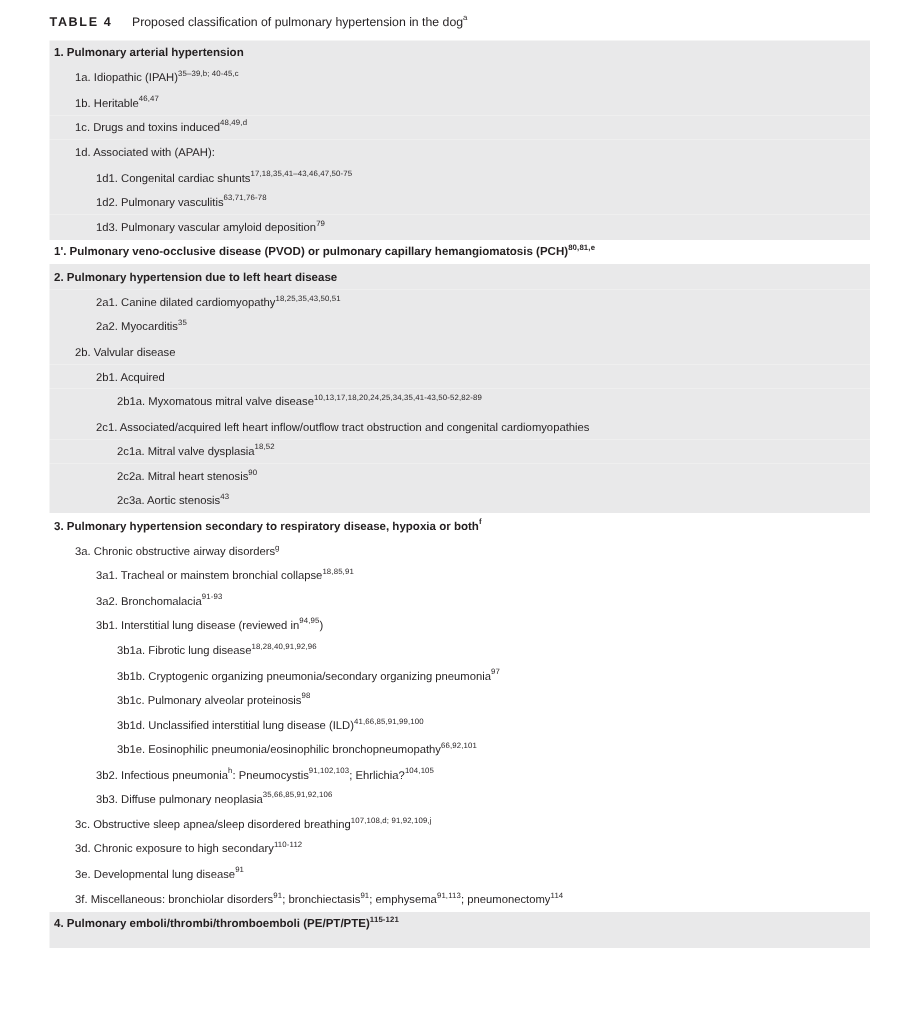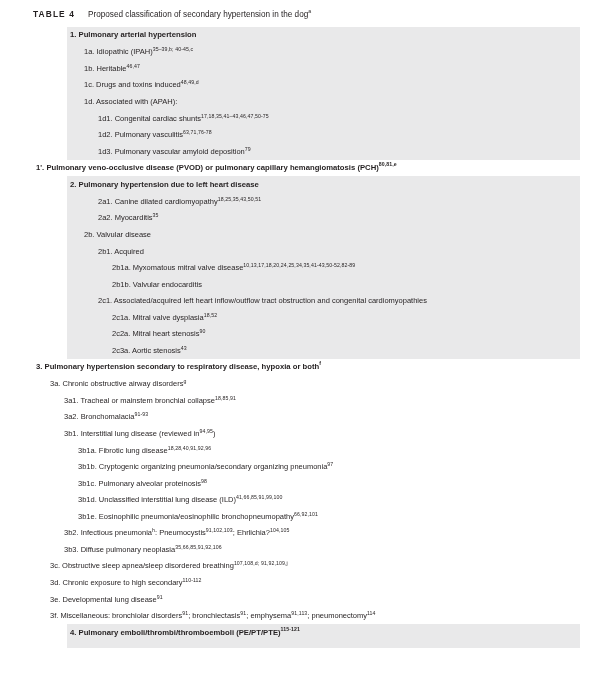--- a/index.html
+++ b/index.html
@@ -42,21 +42,20 @@
   .row {
     box-sizing: border-box;
     padding: 3.6px 0 3.6px 0;
     font-size: 7.5px;
     line-height: 1.25;
     white-space: nowrap;
     color: #231f20;
   }
   .row.band {
     background: #e9e9ea;
-    margin-left: 34px;
   }
   .row.plain {
     background: #ffffff;
   }
   
   .lv0 { padding-left: 3px; }
   .lv1 { padding-left: 17px; }
   .lv2 { padding-left: 31px; }
   .lv3 { padding-left: 45px; }
 
@@ -70,40 +69,39 @@
     line-height: 0;
     letter-spacing: 0.1px;
   }
 </style>
 </head>
 <body>
 
 <div class="table-wrap">
 
   <div class="table-caption">
-    <span class="caption-label">TABLE 4</span><span class="caption-text"><span>Proposed classification of secondary hypertension in the dog</span><sup>a</sup></span>
+    <span class="caption-label">TABLE 4</span><span class="caption-text"><span>Proposed classification of pulmonary hypertension in the dog</span><sup>a</sup></span>
   </div>
 
   <div class="rows" id="rows-container">
       <div class="row band lv0 head"><span>1. Pulmonary arterial hypertension</span></div>
       <div class="row band lv1"><span>1a. Idiopathic (IPAH)</span><sup>35–39,b; 40-45,c</sup></div>
       <div class="row band lv1"><span>1b. Heritable</span><sup>46,47</sup></div>
       <div class="row band lv1"><span>1c. Drugs and toxins induced</span><sup>48,49,d</sup></div>
       <div class="row band lv1"><span>1d. Associated with (APAH):</span></div>
       <div class="row band lv2"><span>1d1. Congenital cardiac shunts</span><sup>17,18,35,41–43,46,47,50-75</sup></div>
       <div class="row band lv2"><span>1d2. Pulmonary vasculitis</span><sup>63,71,76-78</sup></div>
       <div class="row band lv2"><span>1d3. Pulmonary vascular amyloid deposition</span><sup>79</sup></div>
       <div class="row plain lv0 head"><span>1'. Pulmonary veno-occlusive disease (PVOD) or pulmonary capillary hemangiomatosis (PCH)</span><sup>80,81,e</sup></div>
       <div class="row band lv0 head"><span>2. Pulmonary hypertension due to left heart disease</span></div>
       <div class="row band lv2"><span>2a1. Canine dilated cardiomyopathy</span><sup>18,25,35,43,50,51</sup></div>
       <div class="row band lv2"><span>2a2. Myocarditis</span><sup>35</sup></div>
       <div class="row band lv1"><span>2b. Valvular disease</span></div>
       <div class="row band lv2"><span>2b1. Acquired</span></div>
       <div class="row band lv3"><span>2b1a. Myxomatous mitral valve disease</span><sup>10,13,17,18,20,24,25,34,35,41-43,50-52,82-89</sup></div>
-      <div class="row band lv3"><span>2b1b. Valvular endocarditis</span></div>
       <div class="row band lv2"><span>2c1. Associated/acquired left heart inflow/outflow tract obstruction and congenital cardiomyopathies</span></div>
       <div class="row band lv3"><span>2c1a. Mitral valve dysplasia</span><sup>18,52</sup></div>
       <div class="row band lv3"><span>2c2a. Mitral heart stenosis</span><sup>90</sup></div>
       <div class="row band lv3"><span>2c3a. Aortic stenosis</span><sup>43</sup></div>
       <div class="row plain lv0 head"><span>3. Pulmonary hypertension secondary to respiratory disease, hypoxia or both</span><sup>f</sup></div>
       <div class="row plain lv1"><span>3a. Chronic obstructive airway disorders</span><sup>g</sup></div>
       <div class="row plain lv2"><span>3a1. Tracheal or mainstem bronchial collapse</span><sup>18,85,91</sup></div>
       <div class="row plain lv2"><span>3a2. Bronchomalacia</span><sup>91-93</sup></div>
       <div class="row plain lv2"><span>3b1. Interstitial lung disease (reviewed in</span><sup>94,95</sup>)</div>
       <div class="row plain lv3"><span>3b1a. Fibrotic lung disease</span><sup>18,28,40,91,92,96</sup></div>

